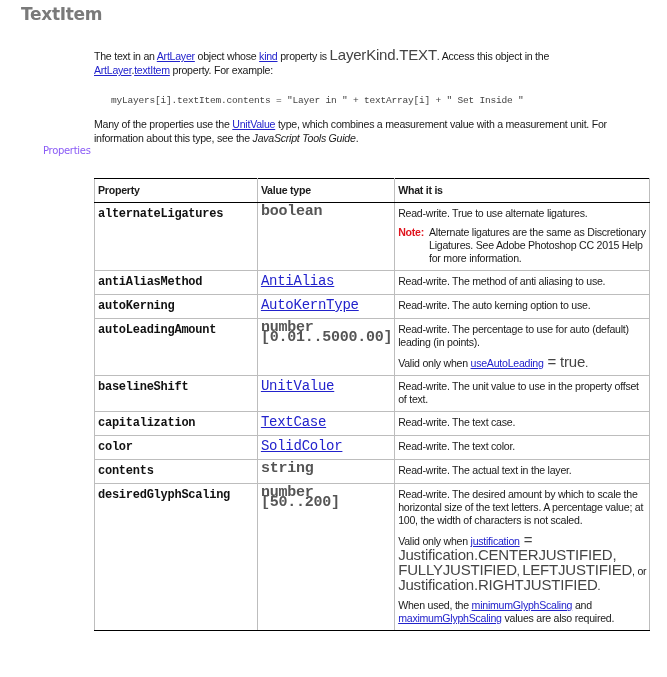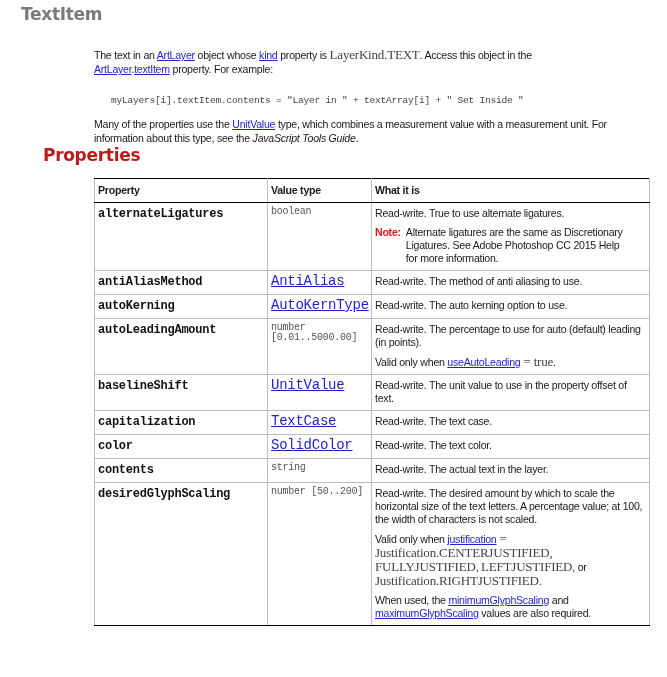--- a/index.html
+++ b/index.html
@@ -7,35 +7,35 @@
     width: 667px; height: 677px; position: relative; overflow: hidden;
     font-family: "Liberation Sans", sans-serif; color: #1a1a1a;
   }
   .h1 {
     position: absolute; left: 21px; top: 4px;
     font-family: "DejaVu Sans", sans-serif; font-weight: bold;
     font-size: 17px; color: #7a7a7a; letter-spacing: -0.3px;
   }
   .h2 {
     position: absolute; left: 43px; top: 145px;
-    font-family: "DejaVu Sans", sans-serif; font-weight: bold;
-    font-size: 17px; color: #b91c1c; letter-spacing: -0.3px;
+    font-family: "DejaVu Sans", sans-serif; font-weight: normal;
+    font-size: 10px; color: #8b5cf6; letter-spacing: -0.3px;
   }
   .para {
     position: absolute; left: 94px; width: 560px;
     font-size: 10.6px; line-height: 14px; letter-spacing: -0.25px;
   }
   .p1 { top: 48px; }
   .p2 { top: 117px; }
   .code-ex {
     position: absolute; left: 111px; top: 95px;
     font-family: "Liberation Mono", monospace; font-size: 9.5px; color: #444;
     white-space: pre; letter-spacing: -0.2px;
   }
-  .mono { font-family: Liberation Serif, serif; font-size: 13px; color: #444; letter-spacing: -0.2px; }
+  .mono { font-family: Liberation Sans, sans-serif; font-size: 15px; color: #444; letter-spacing: -0.2px; }
   a.lnk { color: #2222cc; text-decoration: underline; }
   i { font-style: italic; }
 
   table.props {
     position: absolute; left: 94px; top: 178px; width: 556px;
     border-collapse: collapse; font-size: 10.6px; letter-spacing: -0.25px;
   }
   table.props th, table.props td {
     border-left: 1px solid #bdbdbd; border-right: 1px solid #bdbdbd;
     border-bottom: 1px solid #bdbdbd;
@@ -44,21 +44,21 @@
   }
   table.props th:first-child, table.props td:first-child { border-left: 1px solid #bdbdbd; }
   table.props tr:last-child td { border-bottom: 1.5px solid #000; }
   table.props thead th {
     border-top: 1.5px solid #000; border-bottom: 1.5px solid #000;
     font-weight: bold; padding: 5px 3px 5px 3px;
   }
   .c1 { width: 166px; }
   .c2 { width: 97px; }
   .pname { font-family: "Liberation Mono", monospace; font-weight: bold; font-size: 12px; color: #111; }
-  .vtype { font-family: "Liberation Mono", monospace; font-size: 10px; color: #555; line-height: 10px; display: block; }
+  .vtype { font-family: "Liberation Mono", monospace; font-size: 15px; color: #555; line-height: 10px; display: block; font-weight: bold; }
   .vlink { font-family: "Liberation Mono", monospace; font-size: 14px; color: #2222cc; text-decoration: underline; }
   .sub { margin-top: 6px; }
   .note { display: flex; margin-top: 6px; }
   .note-label { color: #e0141e; font-weight: bold; margin-right: 5px; }
   .note-body { width: 218px; }
 </style>
 </head>
 <body>
 
 <div class="h1">TextItem</div>

